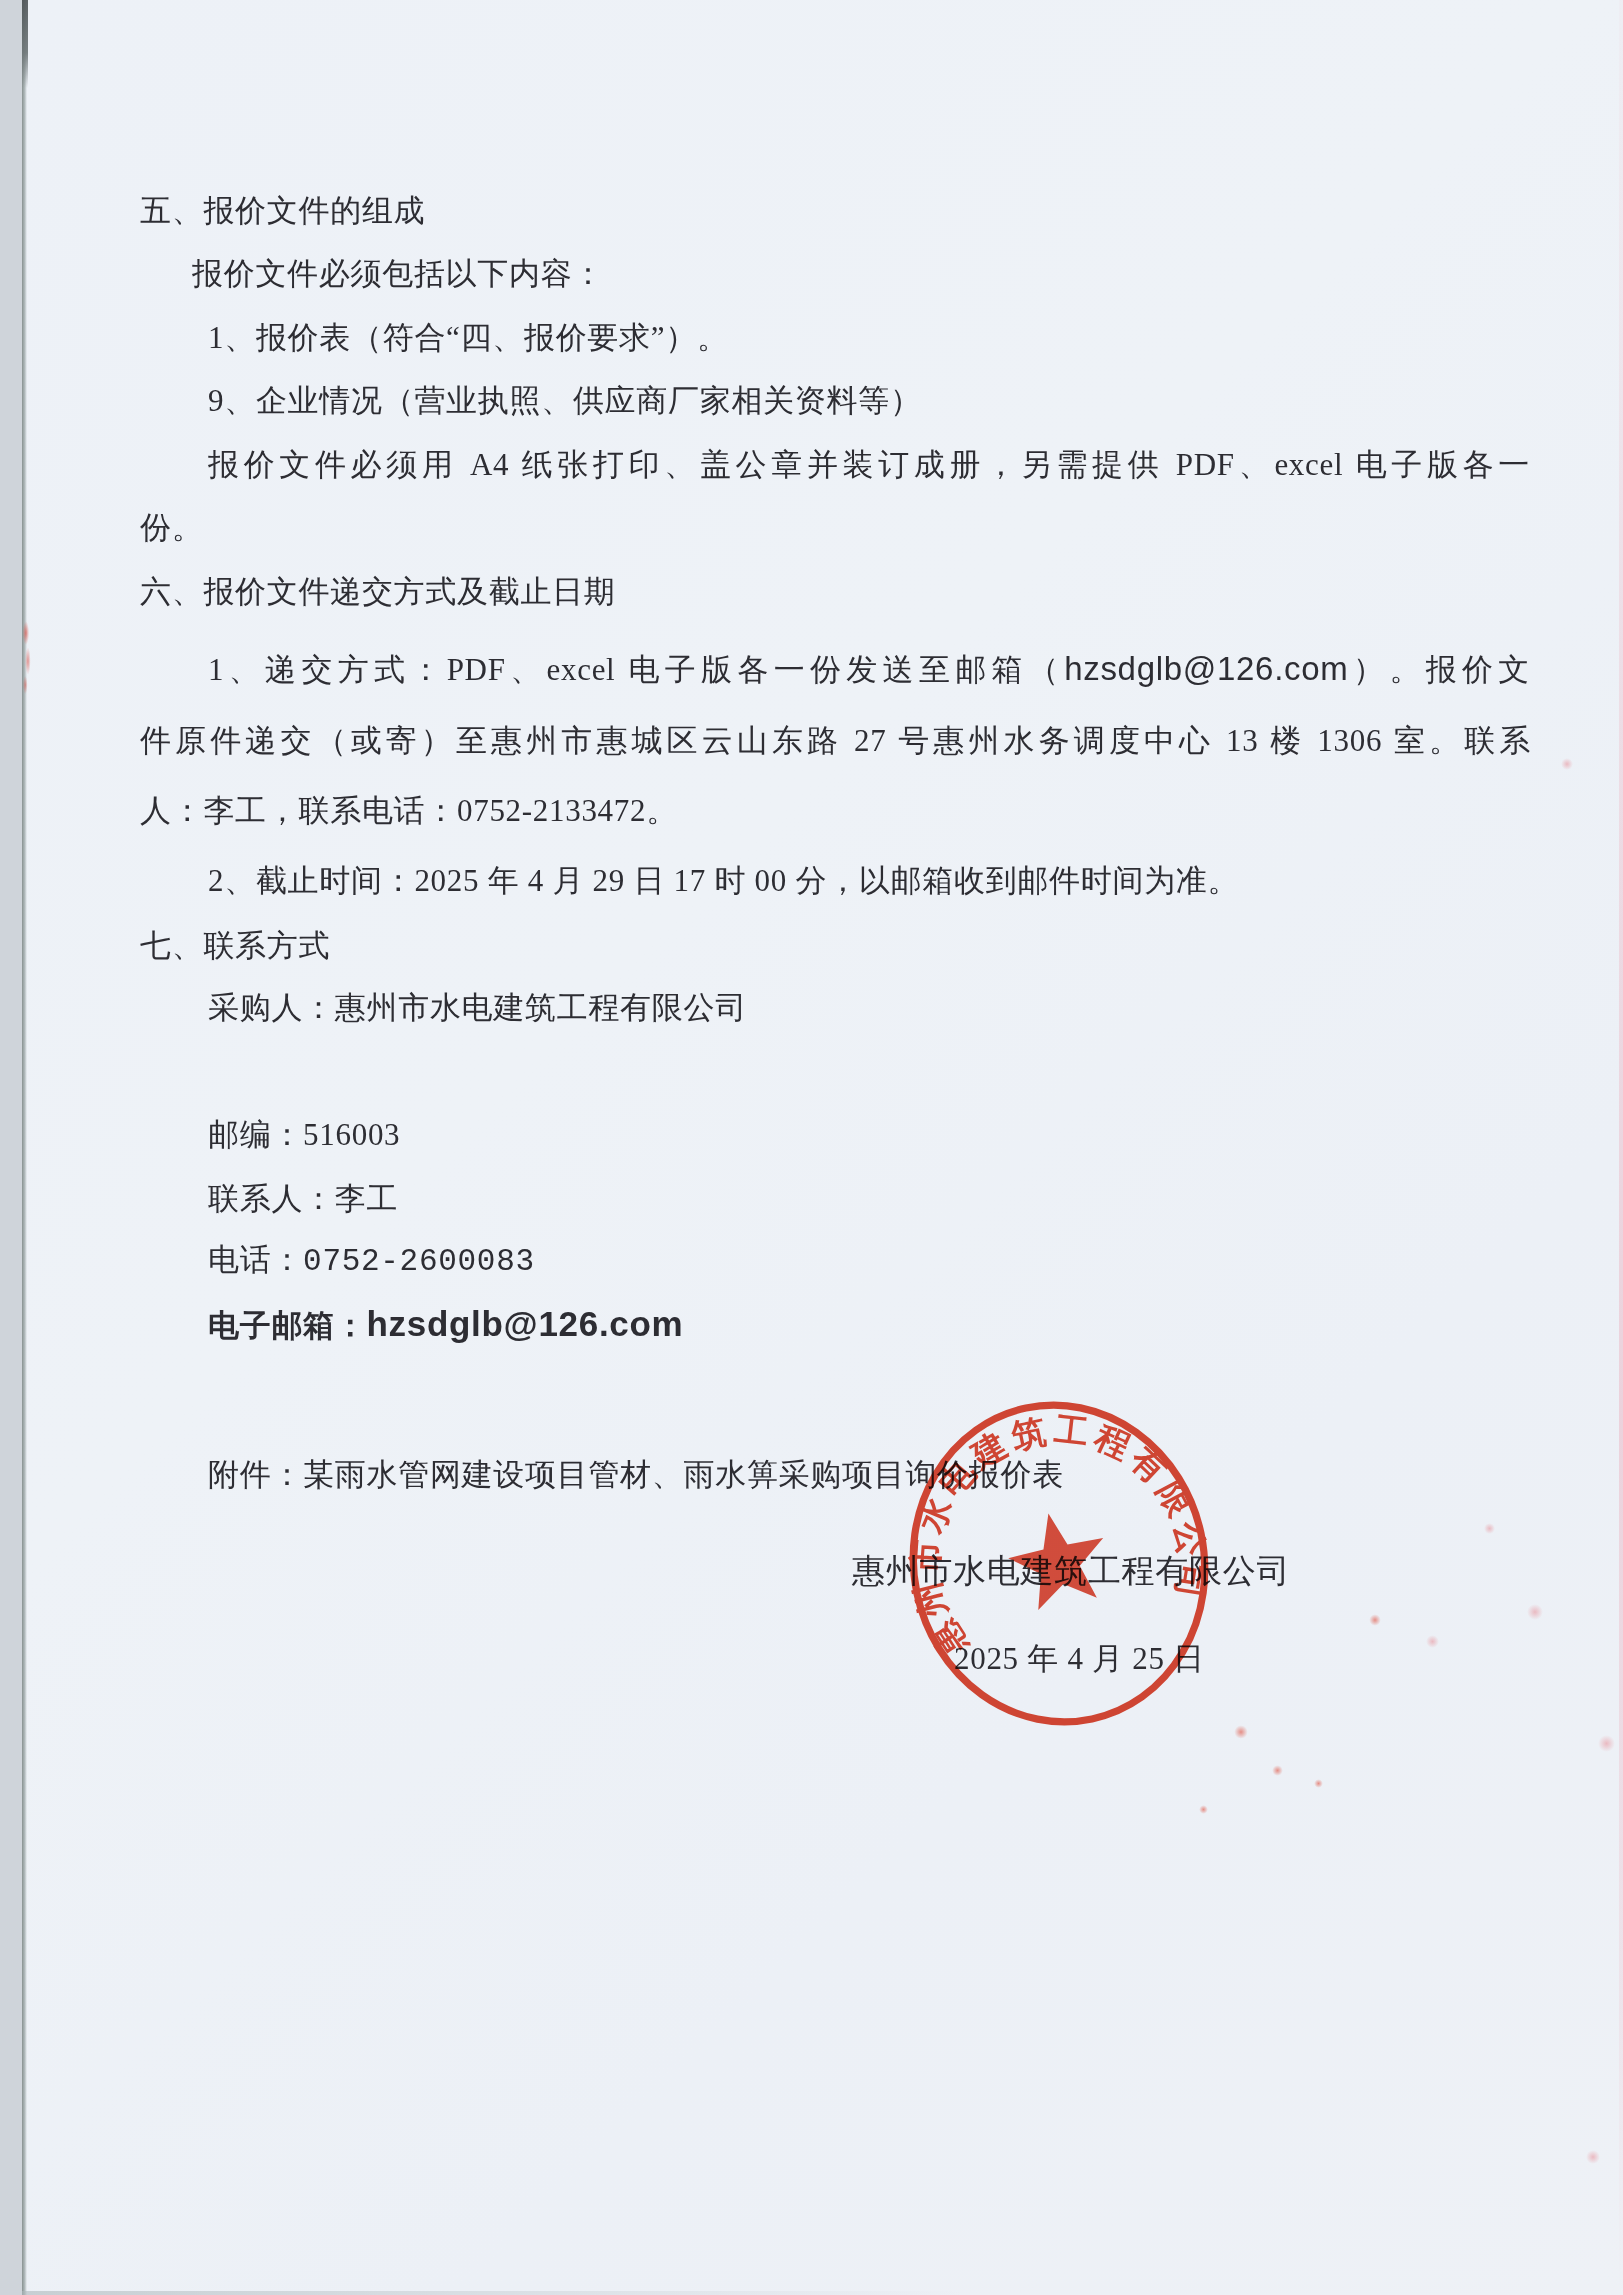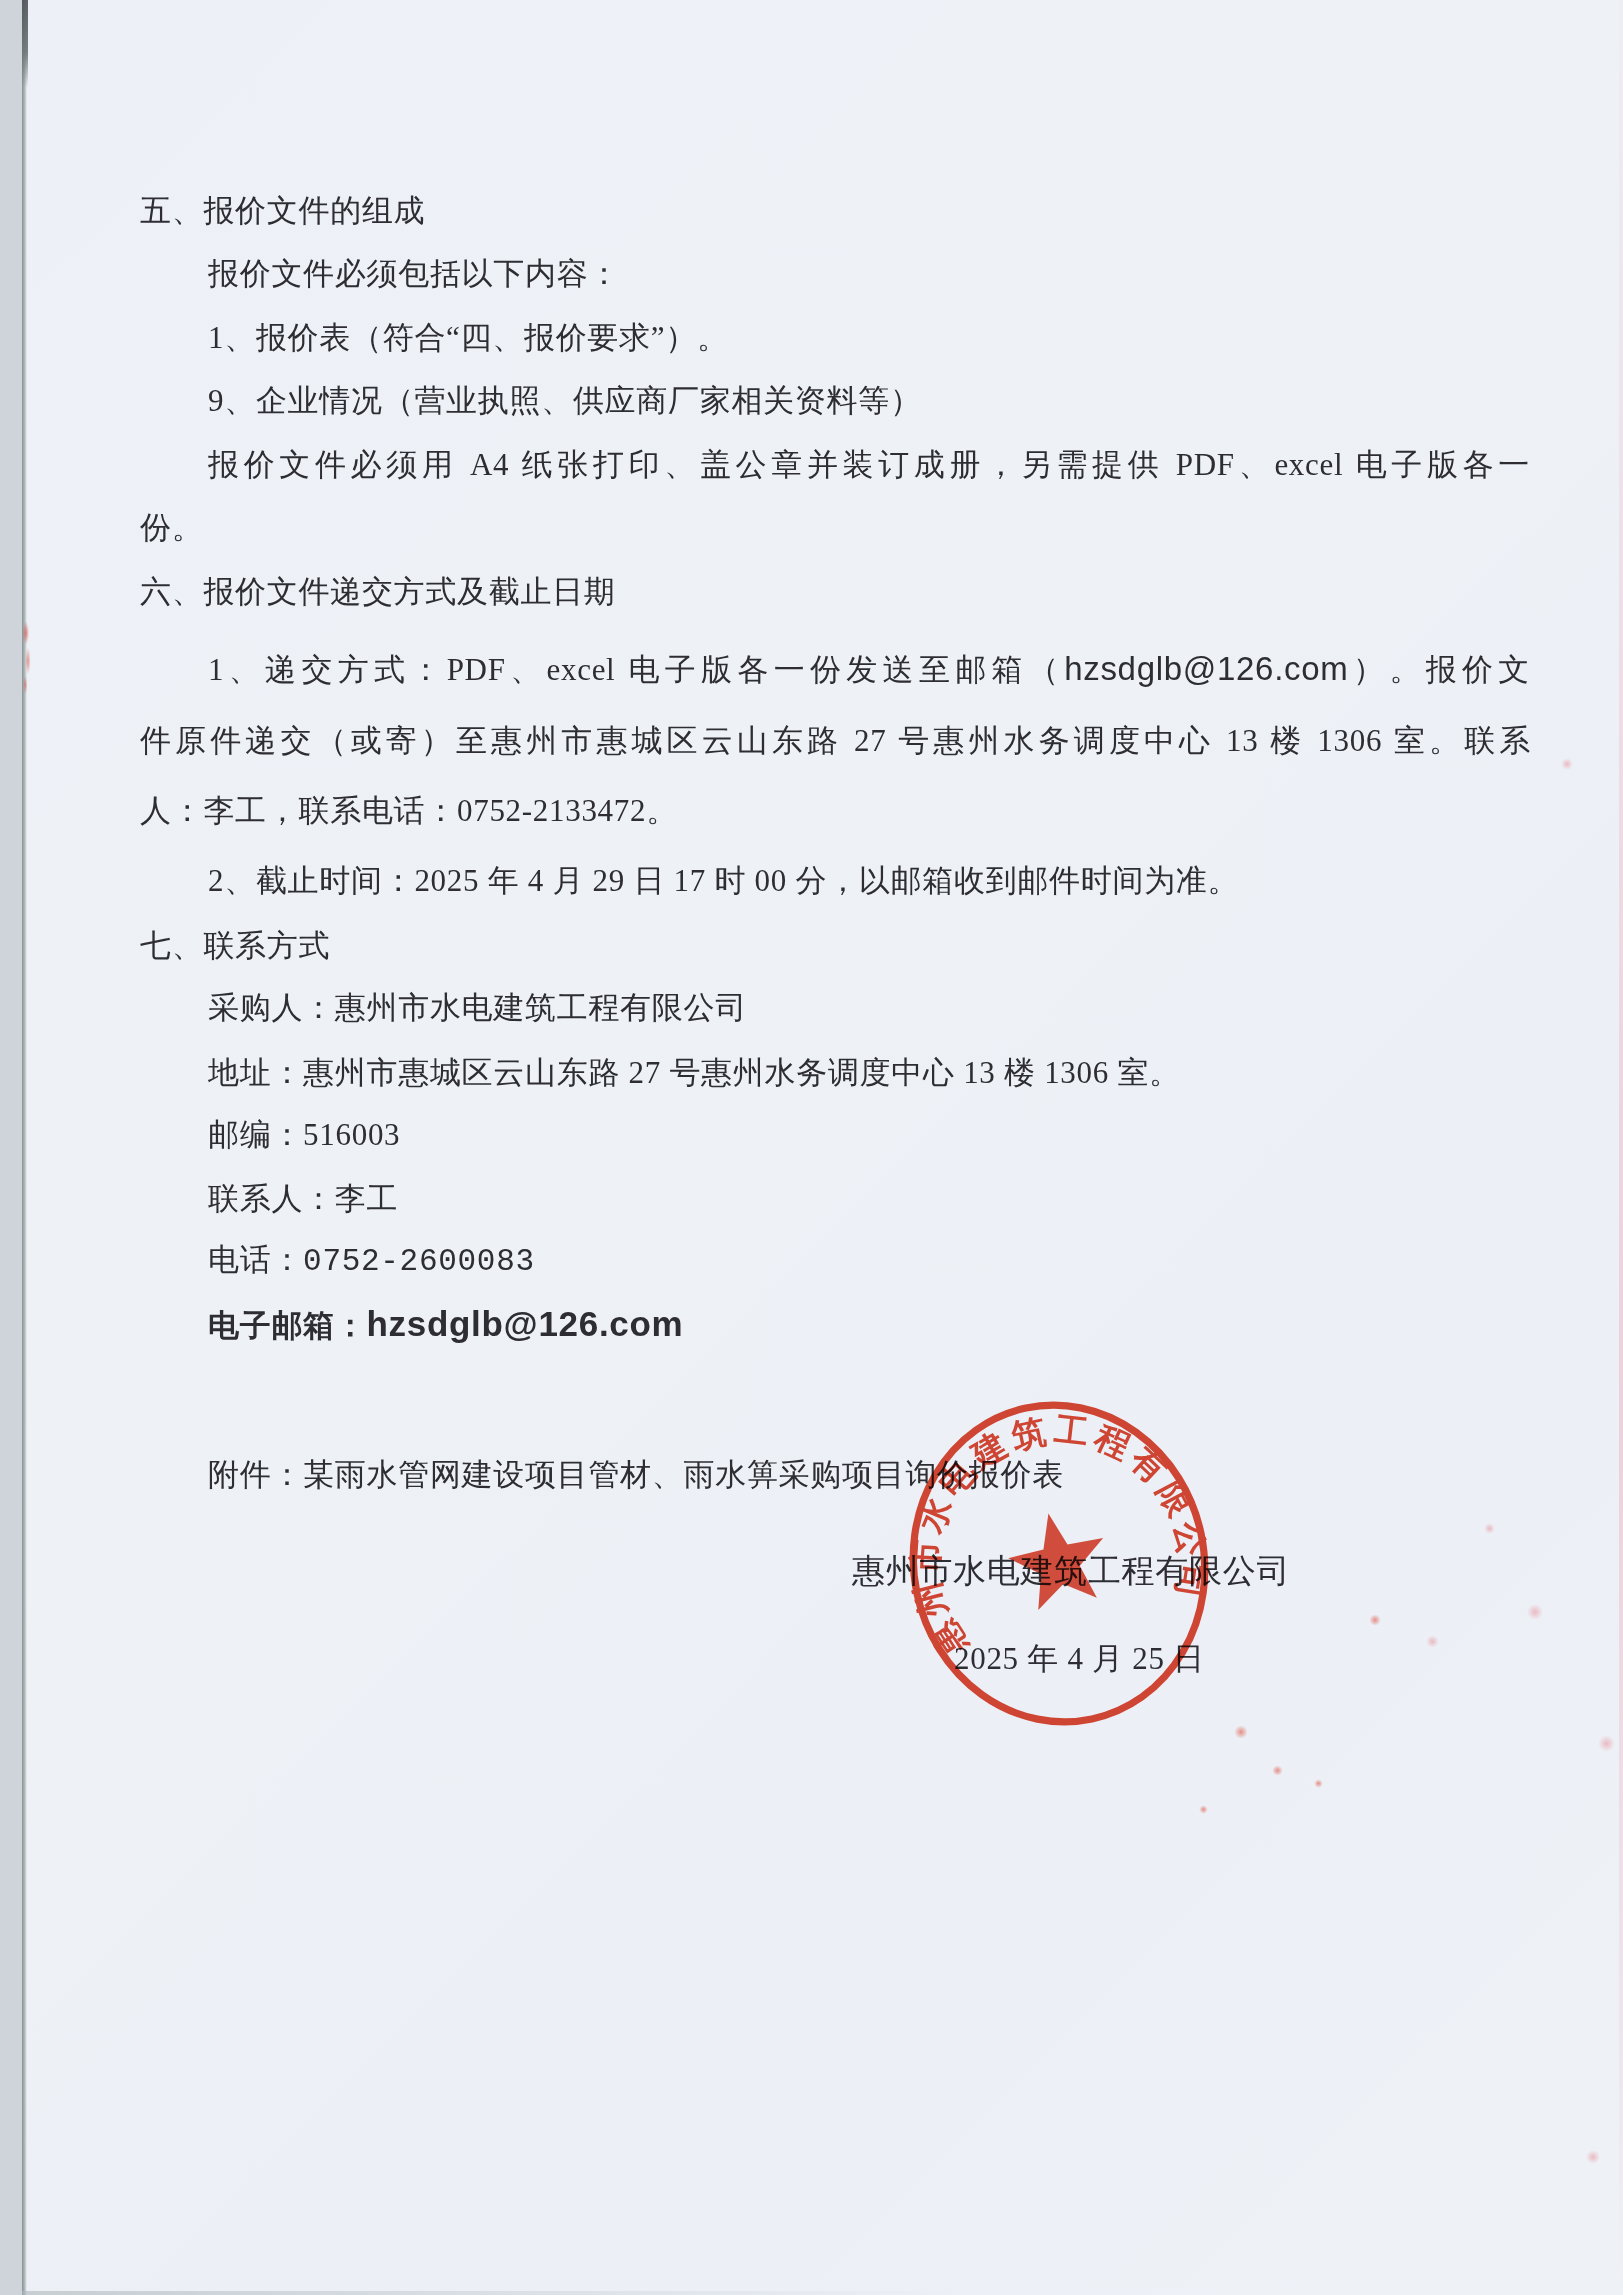--- a/index.html
+++ b/index.html
@@ -105,35 +105,34 @@
   <div class="speck sp-a" style="left:1347px;top:1614px;width:11.8px;height:11.8px;"></div>
   <div class="speck sp-b" style="left:1404px;top:1635px;width:13px;height:13px;"></div>
   <div class="speck sp-a" style="left:1177px;top:1805px;width:8.5px;height:8.5px;"></div>
   <div class="speck sp-b" style="left:1462px;top:1523px;width:11px;height:11px;"></div>
   <div class="speck sp-b" style="left:1505px;top:1604px;width:15.7px;height:15.7px;"></div>
   <div class="speck sp-b" style="left:1576px;top:1735px;width:17px;height:17px;"></div>
   <div class="speck sp-b" style="left:1539px;top:758px;width:11.8px;height:11.8px;"></div>
   <div class="speck sp-b" style="left:1564px;top:2150px;width:14.4px;height:14.4px;"></div>
 
   <div class="line" style="left:118px;top:192px;">五、报价文件的组成</div>
-  <div class="line" style="left:186px;top:255px;">报价文件必须包括以下内容：</div>
+  <div class="line" style="left:170px;top:255px;">报价文件必须包括以下内容：</div>
   <div class="line" style="left:186px;top:319px;">1、报价表（符合“四、报价要求”）。</div>
   <div class="line" style="left:186px;top:382px;">9、企业情况（营业执照、供应商厂家相关资料等）</div>
   <div class="line just" style="left:186px;top:446px;width:1322px;">报价文件必须用 A4 纸张打印、盖公章并装订成册，另需提供 PDF、excel 电子版各一</div>
   <div class="line" style="left:118px;top:509px;">份。</div>
 
   <div class="line" style="left:118px;top:573px;">六、报价文件递交方式及截止日期</div>
   <div class="line just" style="left:186px;top:650px;width:1322px;"><span>1、递交方式：PDF、excel 电子版各一份发送至邮箱（</span><span class="email" style="font-size:33px;">hzsdglb@126.com</span><span>）。报价文</span></div>
   <div class="line just" style="left:118px;top:722px;width:1391px;">件原件递交（或寄）至惠州市惠城区云山东路 27 号惠州水务调度中心 13 楼 1306 室。联系</div>
   <div class="line" style="left:118px;top:792px;">人：李工，联系电话：0752-2133472。</div>
   <div class="line" style="left:186px;top:862px;">2、截止时间：2025 年 4 月 29 日 17 时 00 分，以邮箱收到邮件时间为准。</div>
 
   <div class="line" style="left:118px;top:927px;">七、联系方式</div>
   <div class="line" style="left:186px;top:989px;">采购人：惠州市水电建筑工程有限公司</div>
-  <div class="line" style="left:186px;top:1054px;">地址：惠州市惠城区云山东路 27 号惠州水务调度中心 13 楼 1306 室。</div>
   <div class="line" style="left:186px;top:1116px;">邮编：516003</div>
   <div class="line" style="left:186px;top:1180px;">联系人：李工</div>
   <div class="line" style="left:186px;top:1243px;font-family:Liberation Mono, monospace;">电话：0752-2600083</div>
   <div class="line" style="left:186px;top:1305px;font-weight:bold;"><span>电子邮箱：</span><span class="email">hzsdglb@126.com</span></div>
 
   <div class="line" style="left:186px;top:1456px;">附件：某雨水管网建设项目管材、雨水箅采购项目询价报价表</div>
 
   <div class="line sig" style="left:830px;top:1552px;">惠州市水电建筑工程有限公司</div>
   <div class="line" style="left:932px;top:1640px;">2025 年 4 月 25 日</div>
 

